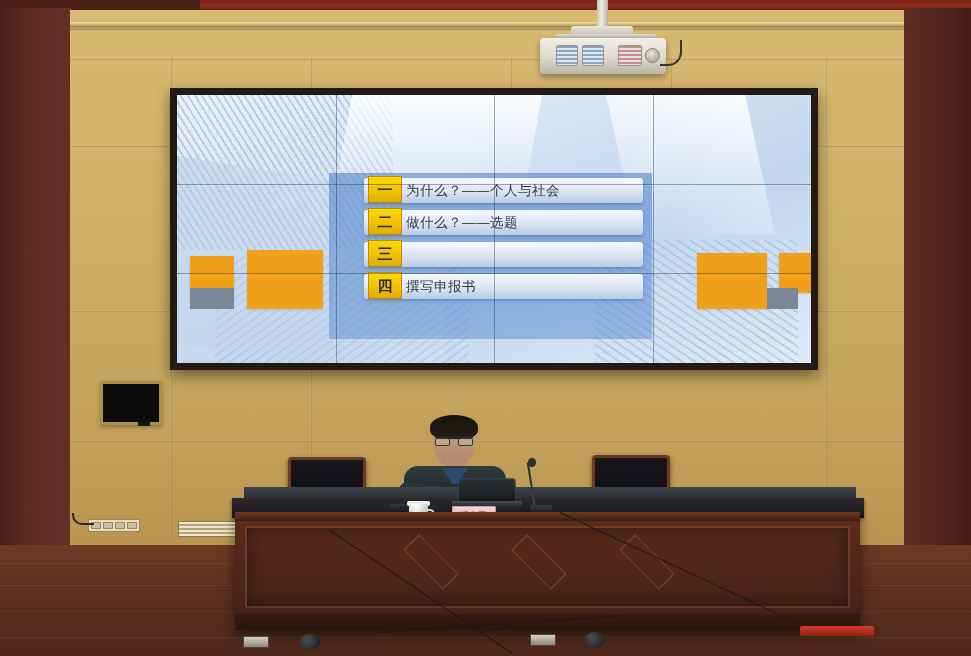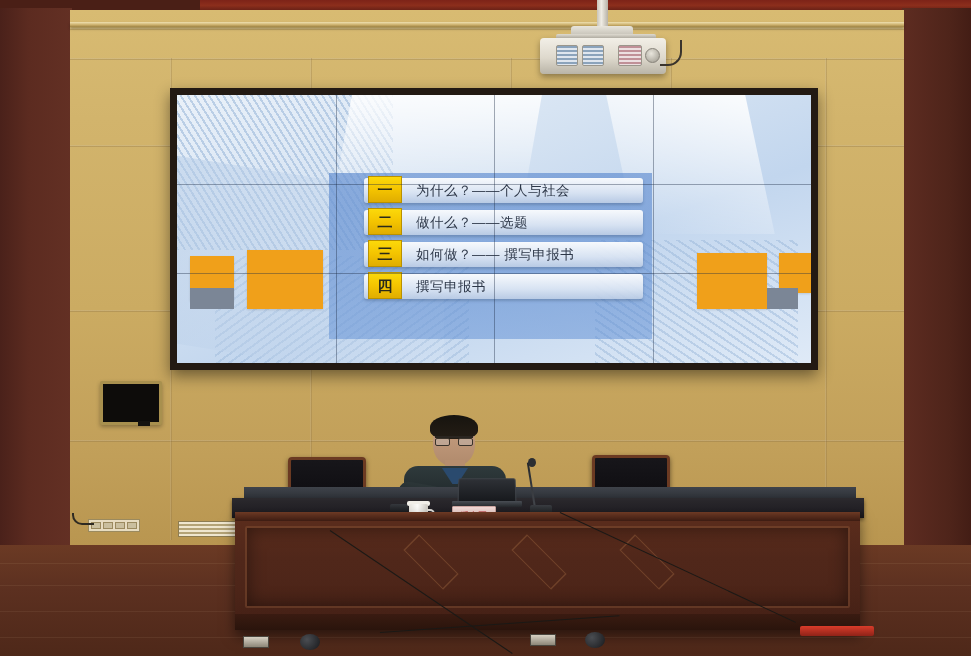--- a/index.html
+++ b/index.html
@@ -162,21 +162,21 @@
   .num-box {
     width:34px; height:27px; margin-left:4px; margin-top:-3px;
     background:linear-gradient(180deg,#fcd90a 0%,#f4c400 50%,#e0ad00 100%);
     border:1px solid #b99100;
     display:flex; align-items:center; justify-content:center;
     font-size:15px; font-weight:bold; color:#2a2a1a;
     line-height:1;
     flex:none;
   }
   .row-text {
-    margin-left:14px;
+    margin-left:4px;
     font-size:13.5px; color:#2d3748; white-space:nowrap;
     letter-spacing:.5px;
   }
 
   
   .speaker-box {
     position:absolute; left:100px; top:381px; width:62px; height:44px;
     background:#0d0c0a;
     border:3px solid #a8904e;
     border-radius:2px;
@@ -439,21 +439,20 @@
         <div class="slide-row">
           <div class="num-box">一</div>
           <div class="row-text">为什么？——个人与社会</div>
         </div>
         <div class="slide-row">
           <div class="num-box">二</div>
           <div class="row-text">做什么？——选题</div>
         </div>
         <div class="slide-row">
           <div class="num-box">三</div>
-          <div class="row-text">如何做？—— 撰写申报书</div>
         </div>
         <div class="slide-row">
           <div class="num-box">四</div>
           <div class="row-text">撰写申报书</div>
         </div>
       </div>
 
       <div class="led-grid">
         <div class="led-v" style="left:25%;"></div>
         <div class="led-v" style="left:50%;"></div>

